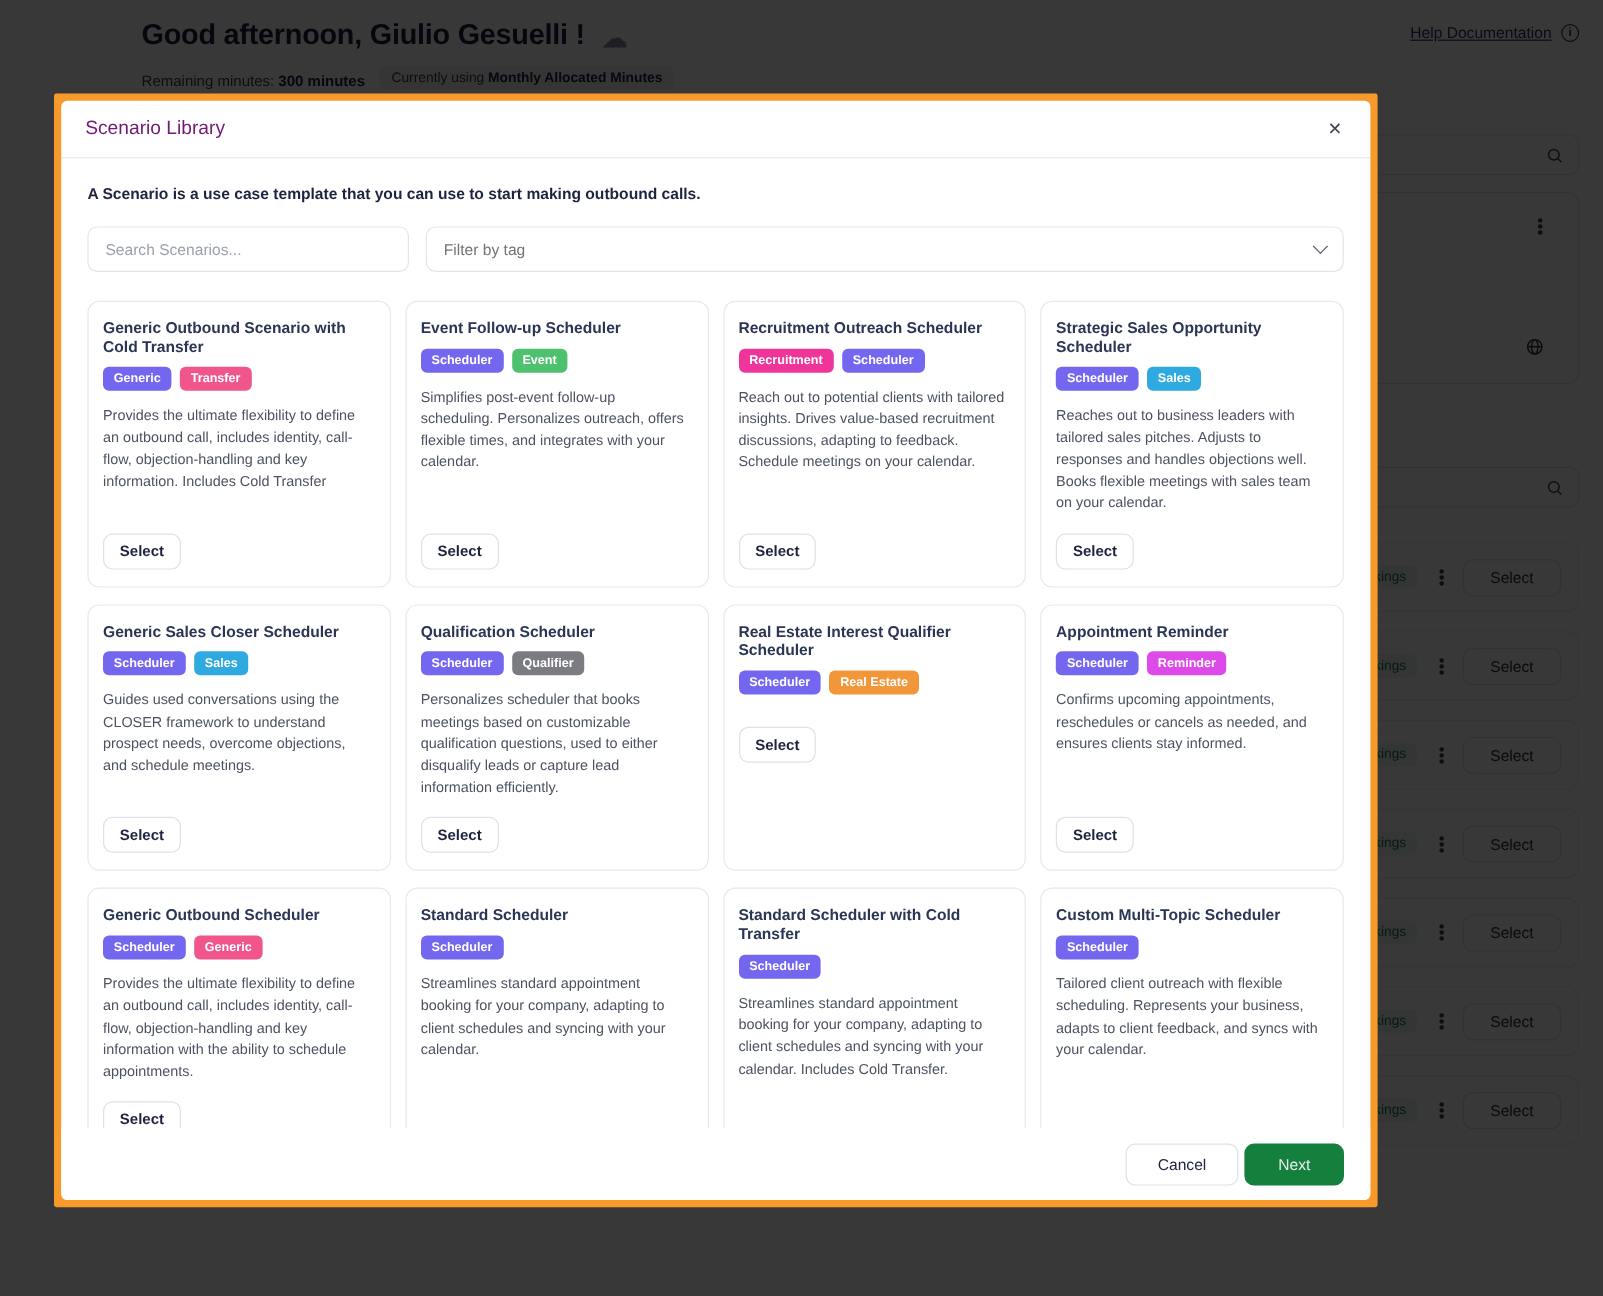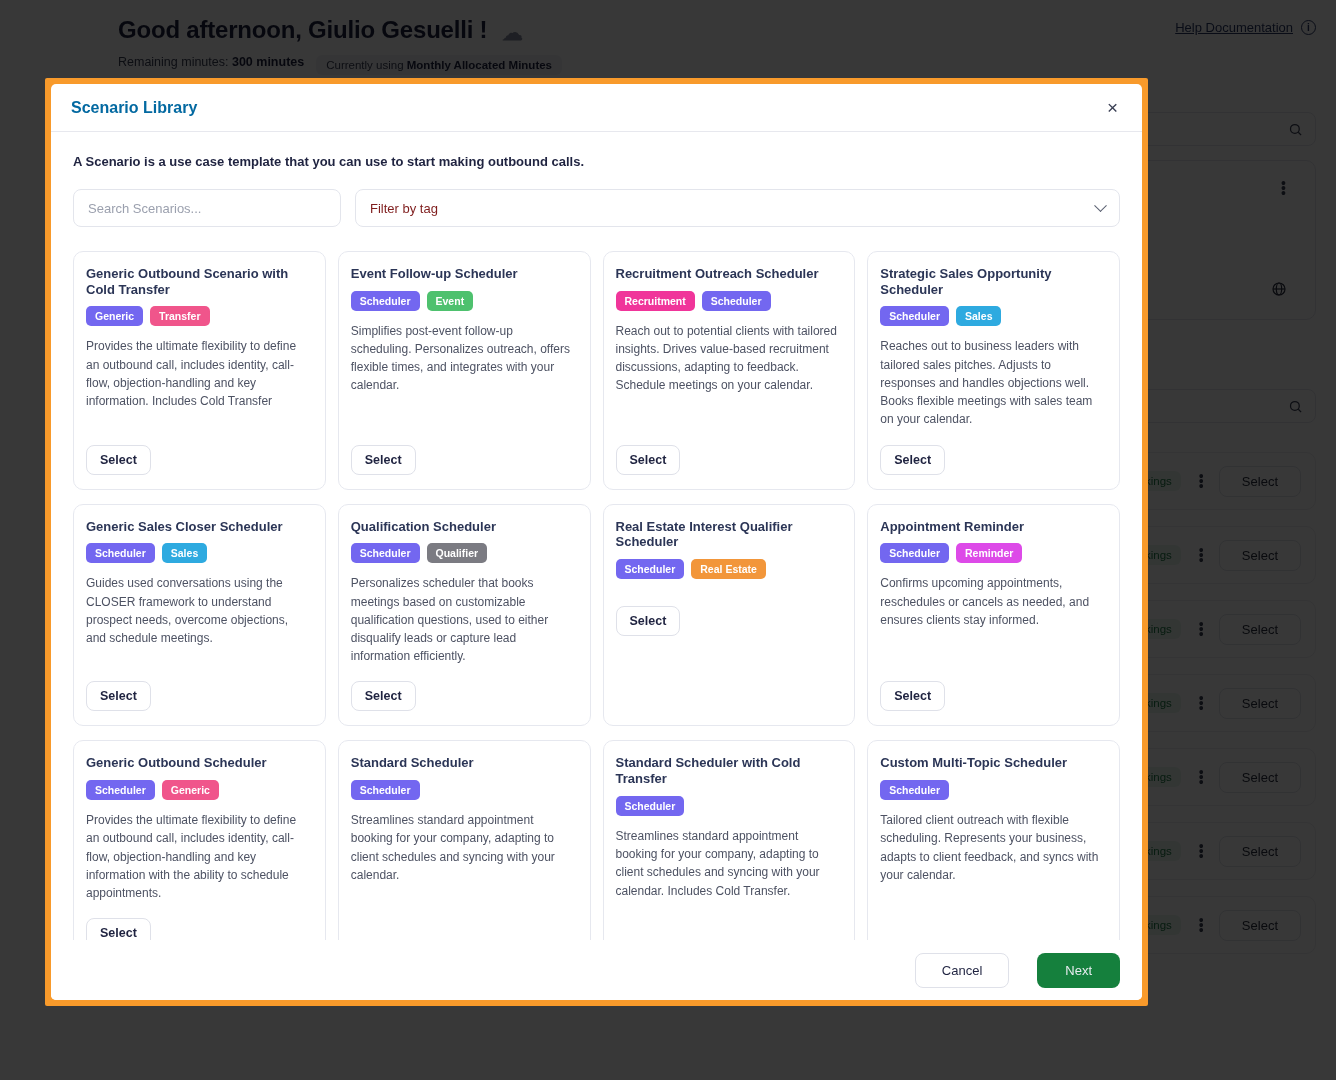--- a/index.html
+++ b/index.html
@@ -28,21 +28,21 @@
   }
   .bg-greeting {
     font-size: 24px; font-weight: bold; color: #1f2340;
     letter-spacing: -0.2px; white-space: nowrap;
   }
   .cloud-glyph {
     display: inline-block; margin-left: 8px;
     color: #8a8fa3; font-size: 21px; vertical-align: -2px;
   }
   .bg-submeta {
-    margin-top: 10px; display: flex; align-items: flex-start; gap: 12px;
+    margin-top: 10px; display: flex; align-items: flex-end; gap: 12px;
     font-size: 12.5px; color: #3a3f55; white-space: nowrap;
   }
   .bg-submeta b { color: #1f2340; }
   .bg-pill {
     background: #f1f2f6; border-radius: 6px; padding: 4px 10px;
     font-size: 11.5px; color: #3a3f55;
   }
 
   .bg-help {
     position: absolute; right: 20px; top: 20px;
@@ -108,21 +108,21 @@
     position: relative;
   }
 
   .modal-head {
     height: 48px; flex: 0 0 48px;
     border-bottom: 1px solid #e7e8ee;
     display: flex; align-items: center;
     padding: 0 20px;
   }
   .modal-title {
-    font-size: 16px; font-weight: bold; color: #0369a1;
+    font-size: 16px; font-weight: normal; color: #701a75;
   }
   .modal-close {
     margin-left: auto; font-size: 19px; color: #3c4156;
     line-height: 1; background: none; border: none; cursor: pointer;
     padding: 2px 4px; font-family: "Liberation Sans", sans-serif;
   }
 
   .modal-body {
     flex: 1 1 auto;
     overflow-y: scroll;
@@ -146,21 +146,21 @@
     border: 1px solid #e3e5ec; border-radius: 8px;
     padding: 0 14px; font-size: 13px; color: #1f2340;
     font-family: "Liberation Sans", sans-serif;
     background: #fff; outline: none;
   }
   .search-input::placeholder { color: #9ba0ae; }
   .tag-select {
     flex: 1; height: 38px;
     border: 1px solid #e3e5ec; border-radius: 8px;
     padding: 0 14px; display: flex; align-items: center;
-    font-size: 13px; color: #7f1d1d; background: #fff;
+    font-size: 13px; color: #737373; background: #fff;
     position: relative; cursor: pointer;
   }
   .chev {
     margin-left: auto; width: 9px; height: 9px;
     border-right: 1.6px solid #5a6071; border-bottom: 1.6px solid #5a6071;
     transform: rotate(45deg) translate(-2px,-2px);
   }
 
   .grid {
     display: grid;
@@ -193,21 +193,21 @@
     border: 1px solid #dfe1e9; border-radius: 8px;
     background: #fff; color: #1f2340;
     font-size: 12.5px; font-weight: bold;
     padding: 7px 13px; cursor: pointer;
     font-family: "Liberation Sans", sans-serif;
   }
 
   .modal-foot {
     flex: 0 0 60px; height: 60px;
     display: flex; align-items: center; justify-content: flex-end;
-    gap: 28px; padding: 0 22px;
+    gap: 5px; padding: 0 22px;
     background: #fff;
   }
   .btn-cancel {
     border: 1px solid #dfe1e9; border-radius: 8px; background: #fff;
     color: #1f2340; font-size: 13px; padding: 9px 26px; cursor: pointer;
     font-family: "Liberation Sans", sans-serif;
   }
   .btn-next {
     border: none; border-radius: 8px; background: #15803d;
     color: #e8ecf0; font-size: 13px; padding: 10px 28px; cursor: pointer;

